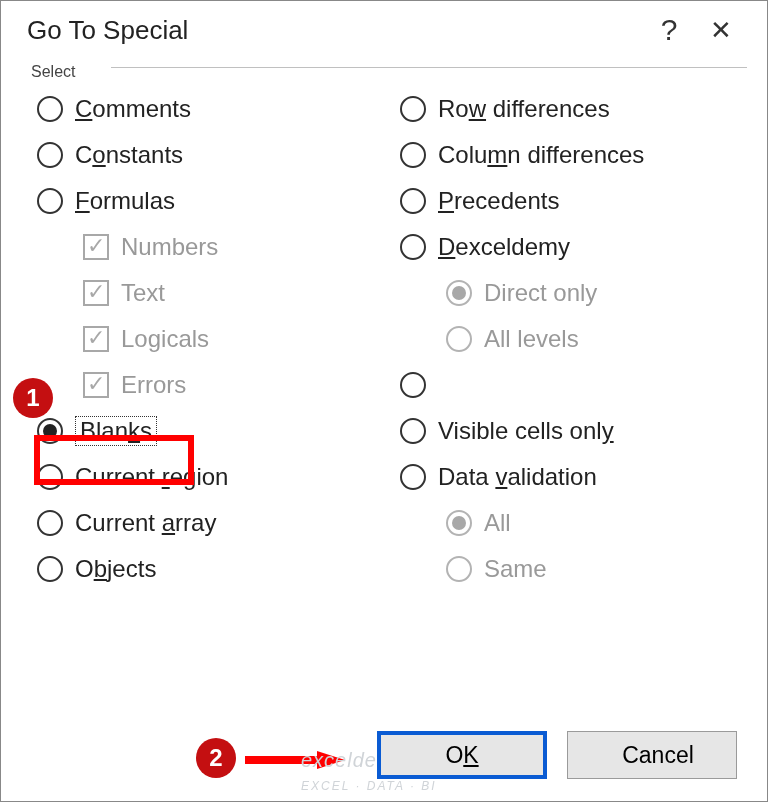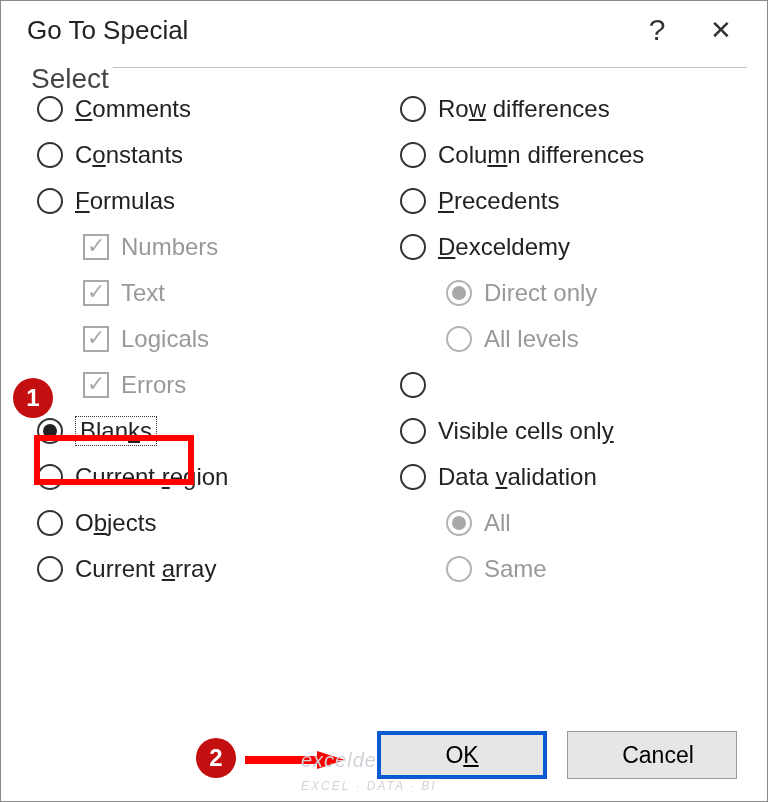--- a/index.html
+++ b/index.html
@@ -10,21 +10,21 @@
     width: 768px;
     height: 802px;
     position: relative;
     overflow: hidden;
     border: 1px solid #888;
   }
   .titlebar {
     display: flex;
     align-items: center;
     padding: 12px 22px 6px 26px;
-    gap: 16px;
+    gap: 4px;
   }
   .titlebar .title {
     font-size: 26px;
     color: #222;
     flex: 1;
   }
   .help-icon, .close-icon {
     width: 48px;
     text-align: center;
     font-size: 30px;
@@ -34,21 +34,21 @@
   .close-icon { font-size: 26px; font-weight: 300; }
 
   .group {
     margin: 14px 20px 0 20px;
     position: relative;
   }
   .group-label {
     position: absolute;
     top: -4px;
     left: 6px;
-    font-size: 28px;
+    font-size: 16px;
     color: #444;
     background: #fff;
     padding: 0 4px;
   }
   .group-line {
     height: 1px;
     background: #c0c0c0;
     margin: 10px 0 18px 90px;
   }
 
@@ -239,25 +239,25 @@
     <div class="row">
       <span class="radio selected"></span>
       <span class="lbl"><span class="blanks-focusbox"><span>Blan</span><span class="accel">k</span><span>s</span></span></span>
     </div>
     <div class="row">
       <span class="radio"></span>
       <span class="lbl"><span>Current </span><span class="accel">r</span><span>egion</span></span>
     </div>
     <div class="row">
       <span class="radio"></span>
+      <span class="lbl"><span>Current </span><span class="accel">a</span><span>rray</span></span>
+    </div>
+    <div class="row">
+      <span class="radio"></span>
       <span class="lbl"><span>O</span><span class="accel">b</span><span>jects</span></span>
-    </div>
-    <div class="row">
-      <span class="radio"></span>
-      <span class="lbl"><span>Current </span><span class="accel">a</span><span>rray</span></span>
     </div>
   </div>
 
   <div class="col right">
     <div class="row">
       <span class="radio"></span>
       <span class="lbl"><span>Ro</span><span class="accel">w</span><span> differences</span></span>
     </div>
     <div class="row">
       <span class="radio"></span>

